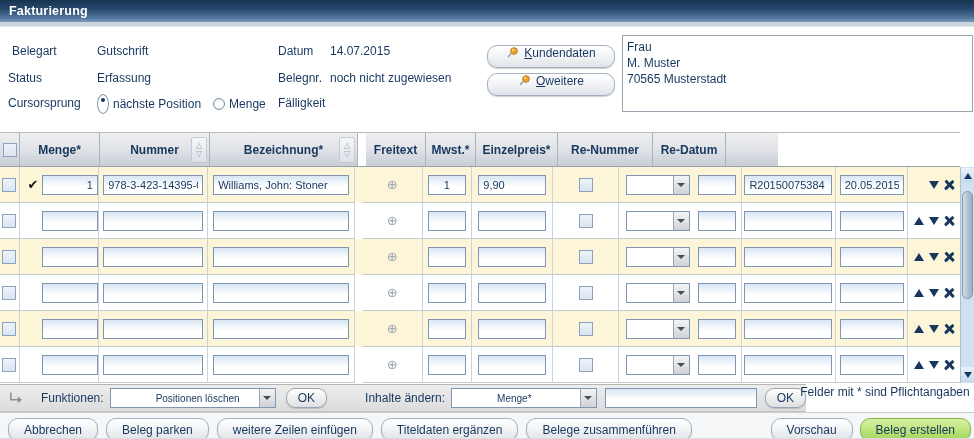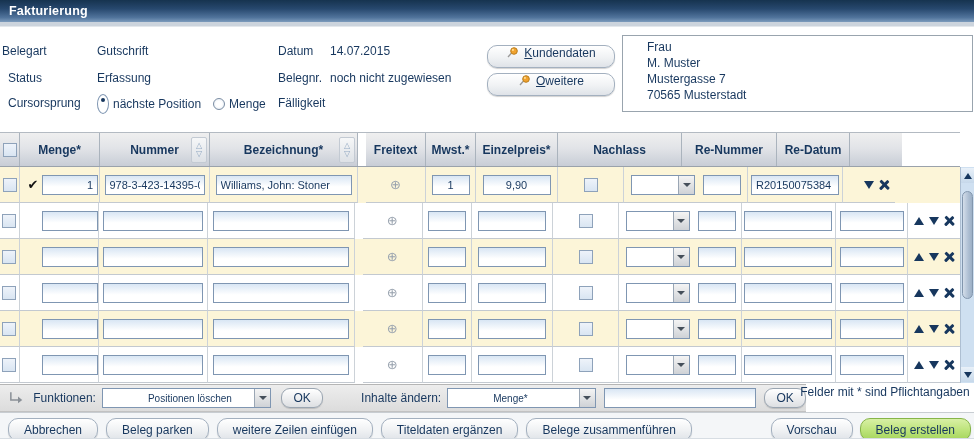--- a/index.html
+++ b/index.html
@@ -22,21 +22,21 @@
   .radio.sel::after { content:""; position:absolute; left:3px; top:3px; width:4px; height:4px; border-radius:50%; background:#17375e; }
   .radio-label { font-size:12px; color:#17375e; margin-right:8px; }
 
   .hbtn { position:absolute; left:487px; width:128px; height:23px; border:1px solid #a3b0bf; border-radius:10px;
     background:linear-gradient(180deg,#ffffff 0%,#f0f2f4 55%,#dfe3e8 100%);
     box-shadow:0 1px 1px rgba(0,0,0,.18); display:flex; justify-content:center; gap:5px;
     font-size:12px; color:#17375e; cursor:default; }
   .hbtn .ak { text-decoration:underline; }
 
   .addrbox { position:absolute; left:622px; top:35px; width:351px; height:77px; border:1px solid #99a4ae;
-    background:#fff; padding:3px 24px; }
+    background:#fff; padding:3px 4px; }
   .addrbox div { font-size:12px; color:#17375e; line-height:16px; }
 
   
   .thead { position:absolute; top:132px; left:0; width:960px; height:35px; display:flex;
     border-top:1px solid #b3bac2; border-bottom:1px solid #9aa2ab; }
   .hc { background:linear-gradient(180deg,#efefef 0%,#e2e4e8 45%,#c8cdd6 100%);
     border-right:1px solid #aab3bd; display:flex; align-items:center; justify-content:center; height:100%; position:relative; }
   .hlabel { font-size:12px; font-weight:bold; color:#17375e; white-space:nowrap; }
   .sortbox { position:absolute; right:2px; top:4px; width:16px; height:26px; display:flex; flex-direction:column;
     align-items:center; justify-content:center; border:1px solid #c3cad3; border-radius:2px;
@@ -53,21 +53,21 @@
   .c9{width:95px;justify-content:center;} .c10{width:73px;justify-content:center;} .c11{width:52px;}
 
   .cb { width:14px; height:14px; border:1px solid #8ea2ba; background:linear-gradient(180deg,#eef3fa,#d9e5f2); flex:0 0 auto; }
   .tin { border:1px solid #7f96b2; background:linear-gradient(180deg,#d9e6f4 0%,#ffffff 60%);
     height:20px; font-family:"Liberation Sans",sans-serif; font-size:11px; color:#17375e; padding:0 4px; outline:none; }
   .chk-slot { width:18px; text-align:center; font-family:"DejaVu Sans",sans-serif; font-size:13px; color:#111; flex:0 0 auto; }
   .in-menge { width:56px; text-align:right; }
   .in-nummer { width:100px; }
   .in-bez { width:136px; }
   .in-mwst { width:38px; text-align:center; }
-  .in-preis { width:68px; text-align:center; }
+  .in-preis { width:68px; text-align:left; }
   .in-nlwert { width:38px; margin-left:8px; }
   .in-renr { width:88px; }
   .in-redat { width:64px; }
   .plus-icon { font-family:"DejaVu Sans",sans-serif; font-size:13px; color:#98a2ae; line-height:1; }
 
   .sel { border:1px solid #7f96b2; background:#fff; height:20px; display:flex; align-items:center; }
   .sel-nachlass { width:64px; margin-left:7px; }
   .sel-val { flex:1; font-size:11px; color:#17375e; padding-left:4px; white-space:nowrap; overflow:hidden; }
   .sel-btn { width:16px; height:100%; border-left:1px solid #9aa6b4; background:linear-gradient(180deg,#f4f4f4,#cfd2d6);
     display:flex; align-items:center; justify-content:center; flex:0 0 auto; }
@@ -116,21 +116,21 @@
 </head>
 <body>
 
 <div id="page">
 
   <div class="titlebar">
     <span>Fakturierung</span>
   </div>
   <div class="titlestrip"></div>
 
-  <div class="flabel" style="left:2px;top:44px">Belegart</div>
+  <div class="flabel" style="left:12px;top:44px">Belegart</div>
   <div class="fvalue" style="left:97px;top:44px">Gutschrift</div>
   <div class="flabel" style="left:8px;top:71px">Status</div>
   <div class="fvalue" style="left:97px;top:71px">Erfassung</div>
   <div class="flabel" style="left:8px;top:96px">Cursorsprung</div>
 
   <div class="radio-group" style="left:97px;top:94px">
     <span class="radio sel"></span>
     <span class="radio-label">nächste Position</span>
     <span class="radio"></span>
     <span class="radio-label">Menge</span>
@@ -156,21 +156,20 @@
         <path d="M2 11 L5.3 7.2" stroke="#9a9a9a" stroke-width="1.3" fill="none"></path>
         <circle cx="8" cy="5" r="3.3" fill="#f0a22e" stroke="#b97d1e"></circle>
         <circle cx="6.9" cy="3.9" r="1.1" fill="#ffd98c"></circle>
       </svg>
     <span><span class="ak">O</span><span>weitere</span></span>
   </div>
 
   <div class="addrbox">
     <div>Frau</div>
     <div>M. Muster</div>
-    <div>Mustergasse 7</div>
     <div>70565 Musterstadt</div>
   </div>
 
   <div class="thead">
     <div class="hc c0">
         <span class="cb"></span>
       </div>
     <div class="hc c1">
         <span class="hlabel">Menge*</span>
       </div>
@@ -190,23 +189,20 @@
     </div>
     <div class="hc c4">
         <span class="hlabel">Freitext</span>
       </div>
     <div class="hc c5">
         <span class="hlabel">Mwst.*</span>
       </div>
     <div class="hc c6">
         <span class="hlabel">Einzelpreis*</span>
       </div>
-    <div class="hc c8">
-        <span class="hlabel">Nachlass</span>
-      </div>
     <div class="hc c9">
         <span class="hlabel">Re-Nummer</span>
       </div>
     <div class="hc c10">
         <span class="hlabel">Re-Datum</span>
       </div>
     <div class="hc c11" style="border-right:none"></div>
   </div>
 
   <div class="tbody">
@@ -241,20 +237,23 @@
           <span class="sel-val"></span>
           <span class="sel-btn">
               <i class="tri-dn-sm"></i>
             </span>
         </div>
         <input class="tin in-nlwert" value="" style="">
       </div>
       <div class="cell c9">
           <input class="tin in-renr" value="R20150075384" style="">
         </div>
+      <div class="cell c10">
+          <input class="tin in-redat" value="20.05.2015" style="">
+        </div>
       <div class="cell c11 actions" style="border-right:none">
         <i class="tri-up" style="visibility: hidden;"></i>
         <i class="tri-dn"></i>
         <span class="x-icon"></span>
       </div>
     </div>
       <div class="trow row-even">
       <div class="cell c0">
           <span class="cb"></span>
         </div>
@@ -499,21 +498,21 @@
     <div class="sb-btn bottom">
         <i class="t-dn"></i>
       </div>
   </div>
 
   <div class="fbar">
     <svg style="margin-left:8px" width="16" height="14" viewBox="0 0 16 14">
       <path d="M3 1 v8 h8" fill="none" stroke="#8a9097" stroke-width="1.6"></path>
       <path d="M10.5 5.5 L15 9 L10.5 12.5 z" fill="#8a9097"></path>
     </svg>
-    <span class="fbar-label" style="margin-left:10px">Funktionen:</span>
+    <span class="fbar-label" style="margin-left:18px">Funktionen:</span>
     <div class="sel sel-fn">
       <span class="sel-val">Positionen löschen</span>
       <span class="sel-btn">
           <i class="tri-dn-sm"></i>
         </span>
     </div>
     <div class="okbtn">OK</div>
     <span class="fbar-label" style="margin-left:38px">Inhalte ändern:</span>
     <div class="sel sel-inh">
       <span class="sel-val">Menge*</span>

